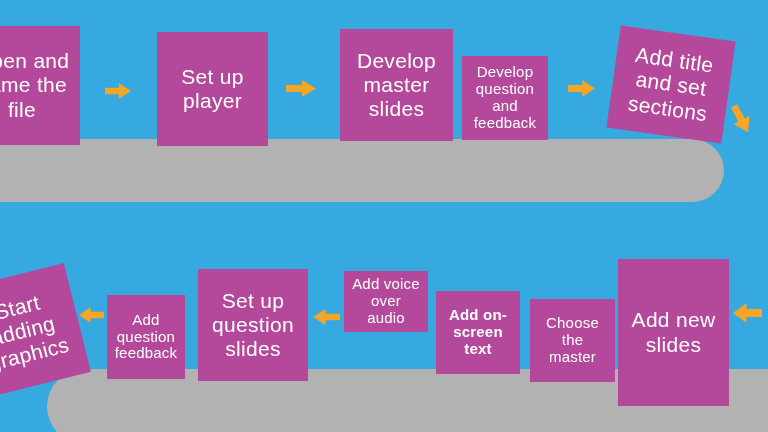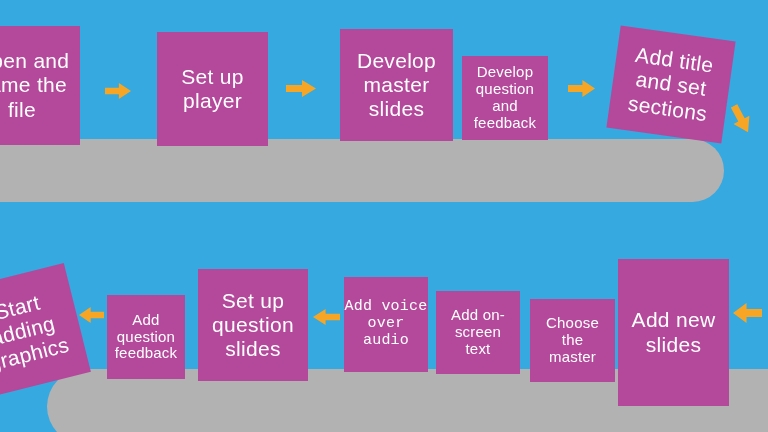--- a/index.html
+++ b/index.html
@@ -28,22 +28,22 @@
   }
   .note.small{font-size:15px;line-height:1.13;letter-spacing:.2px;}
 
   .n-open     {left:-36px;top:26px;width:116px;height:119px;}
   .n-player   {left:157px;top:32px;width:111px;height:114px;}
   .n-master   {left:340px;top:29px;width:113px;height:112px;}
   .n-devqfb   {left:462px;top:56px;width:86px;height:84px;}
   .n-title    {left:613px;top:33px;width:116px;height:103px;transform:rotate(8deg);}
   .n-new      {left:618px;top:259px;width:111px;height:147px;}
   .n-choose   {left:530px;top:299px;width:85px;height:83px;}
-  .n-onscreen {left:436px;top:291px;width:84px;height:83px;}
-  .n-voice    {left:344px;top:277px;width:84px;height:95px;font-family:Liberation Mono, monospace;}
+  .n-onscreen {left:436px;top:291px;width:84px;height:83px;font-weight:bold;}
+  .n-voice    {left:344px;top:271px;width:84px;height:61px;}
   .n-qslides  {left:198px;top:269px;width:110px;height:112px;}
   .n-qfb      {left:107px;top:295px;width:78px;height:84px;text-align:center;}
   .n-graphics {left:-33px;top:275px;width:112px;height:112px;transform:rotate(-14deg);}
 
   
   .arrow{position:absolute;z-index:2;color:var(--arrow);}
   .arrow svg{display:block;width:100%;height:100%;}
   .a1{left:105px;top:83px;width:26px;height:16px;}
   .a2{left:286px;top:80px;width:30px;height:17px;}
   .a3{left:568px;top:80px;width:27px;height:17px;}

